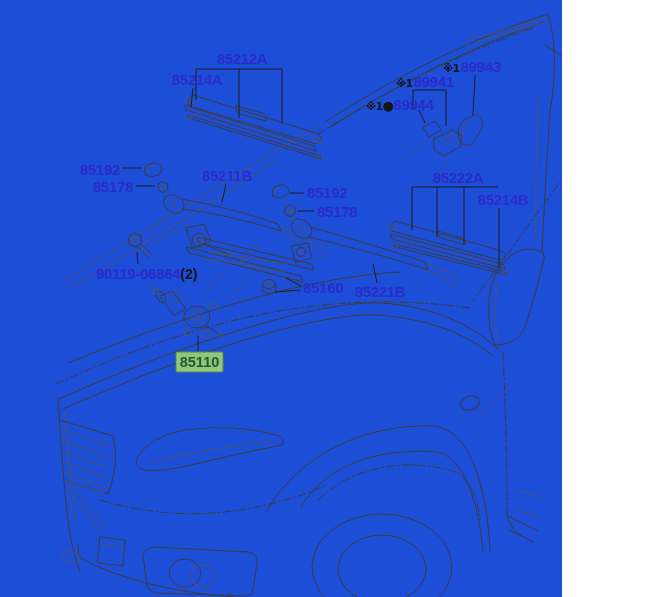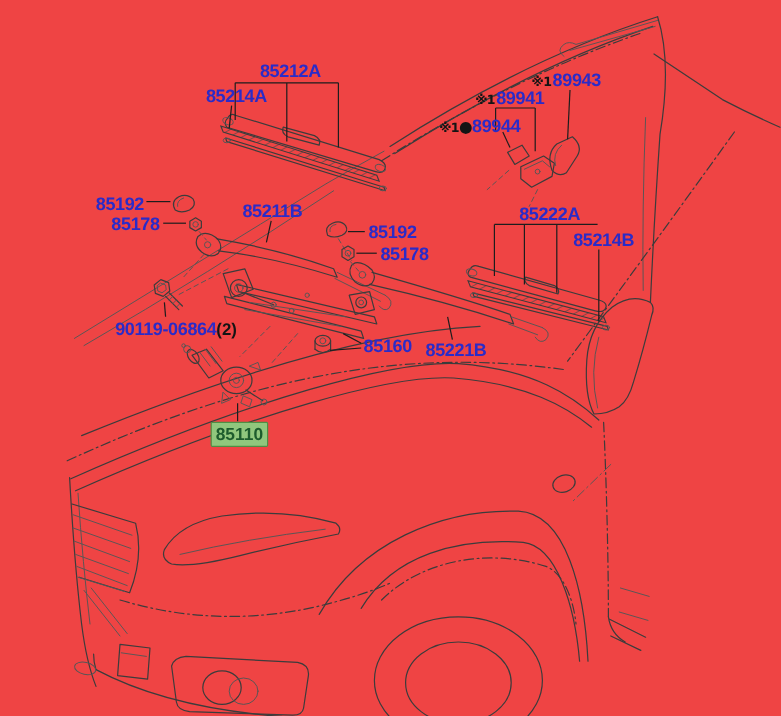--- a/index.html
+++ b/index.html
@@ -1,16 +1,16 @@
 <!DOCTYPE html>
 <html><head>
 <meta charset="utf-8">
 <style>
   html,body{margin:0;padding:0;background:#ffffff;}
-  .stage{position:relative;width:651px;height:597px;background:#ef4444;overflow:hidden;}
+  .stage{position:relative;width:562px;height:597px;background:#1d4ed8;overflow:hidden;}
   svg{position:absolute;left:0;top:0;}
   .ln{fill:none;stroke:#3c3c3c;stroke-width:1;stroke-linecap:round;stroke-linejoin:round;}
   .lnthin{fill:none;stroke:#565656;stroke-width:0.8;stroke-linecap:round;}
   .dashdot{stroke-dasharray:8 3 1.5 3;}
   .dash{stroke-dasharray:4 3;}
   .leader{fill:none;stroke:#1d1d1d;stroke-width:1;}
   .lbl{font:bold 15px "Liberation Sans", sans-serif;letter-spacing:-0.3px;}
   .pfx{font:bold 10.5px "DejaVu Sans", sans-serif;fill:#141414;letter-spacing:-0.5px;}
   .suffix{font:bold 14px "Liberation Sans", sans-serif;fill:#141414;}
   .hl-text{font:bold 14.5px "Liberation Sans", sans-serif;}

